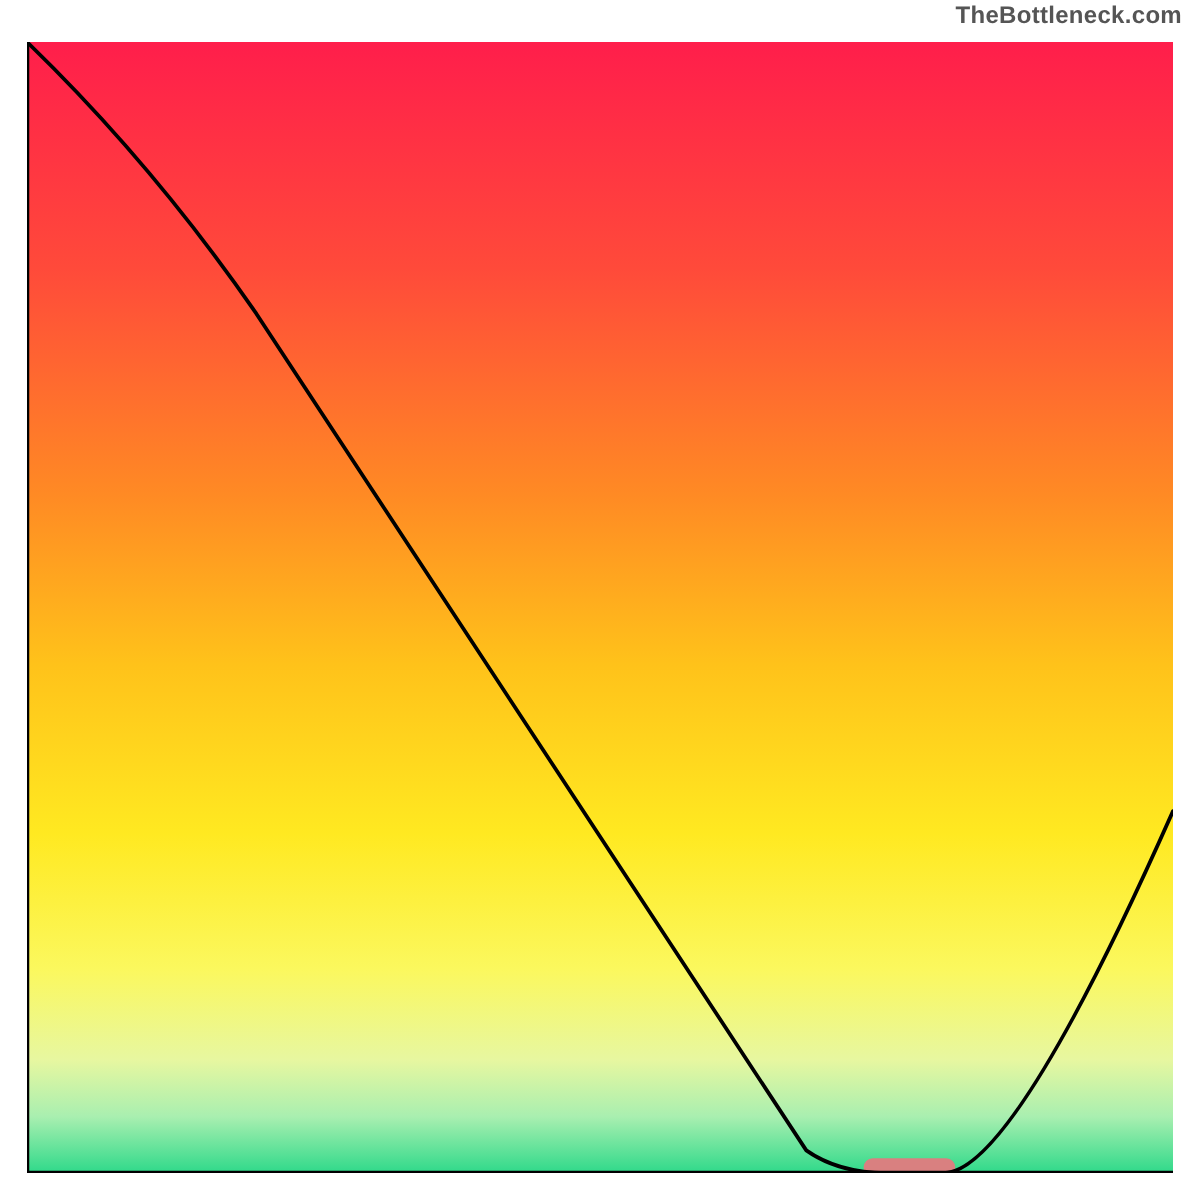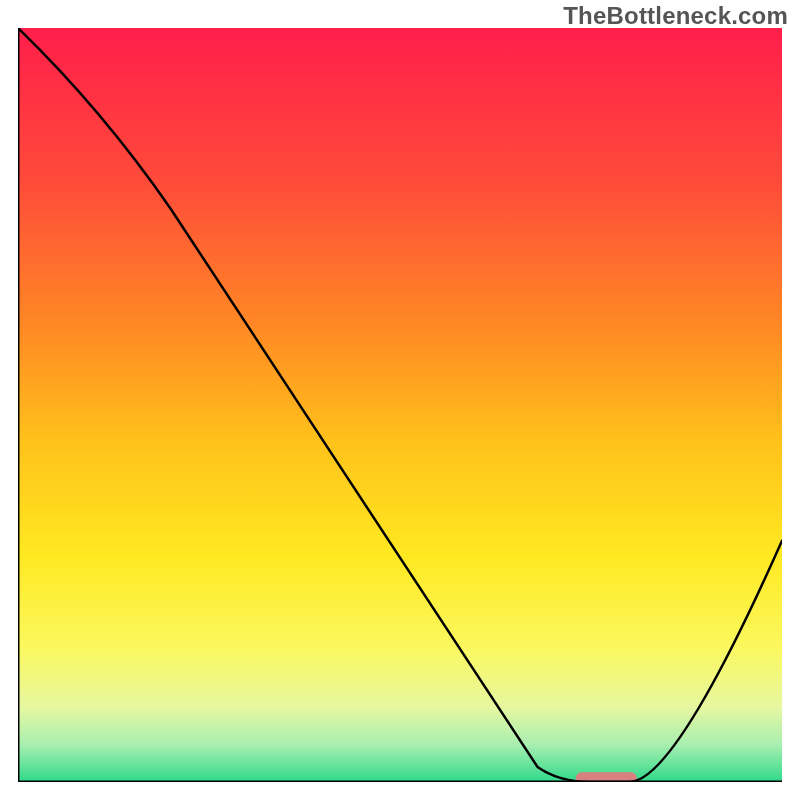--- a/index.html
+++ b/index.html
@@ -7,21 +7,21 @@
     padding: 0;
     width: 800px;
     height: 800px;
     background: #ffffff;
     font-family: Arial, Helvetica, sans-serif;
   }
   .watermark {
     position: absolute;
     top: 2px;
     right: 12px;
-    font-size: 24px;
+    font-size: 16px;
     font-weight: bold;
     color: #555555;
     letter-spacing: 0.2px;
   }
   .chart-frame {
     position: absolute;
     left: 18px;
     top: 28px;
     width: 764px;
     height: 754px;

